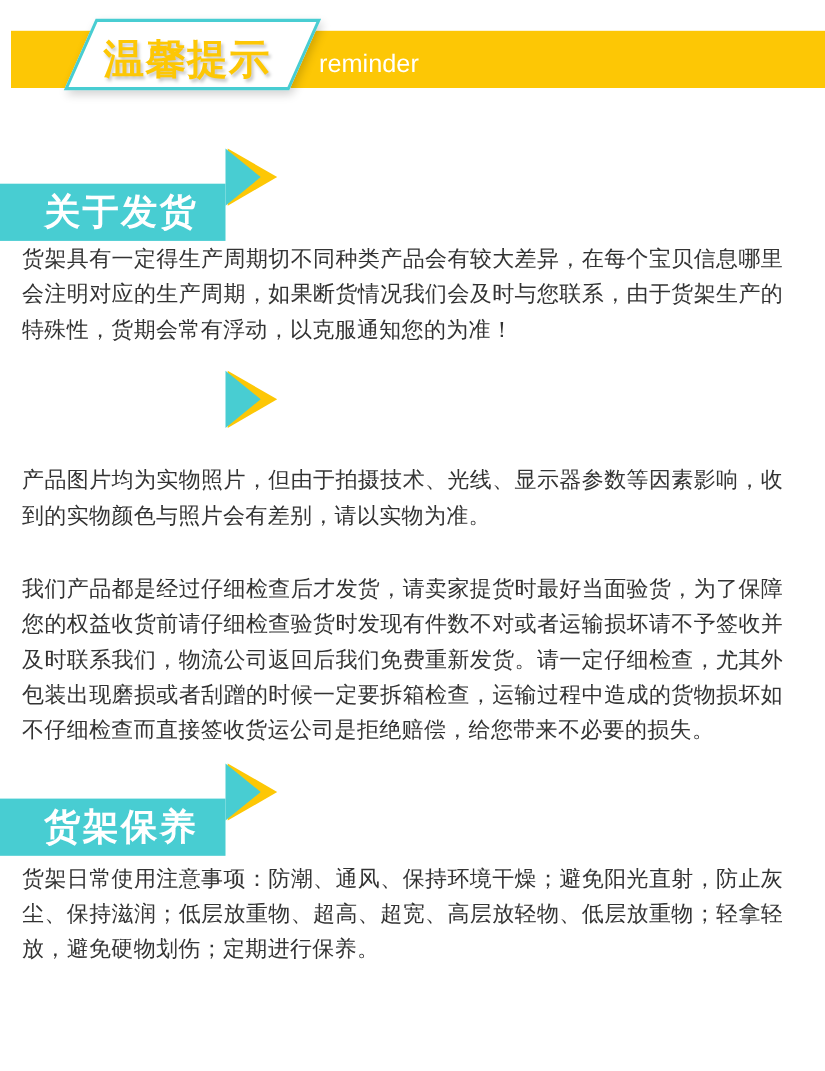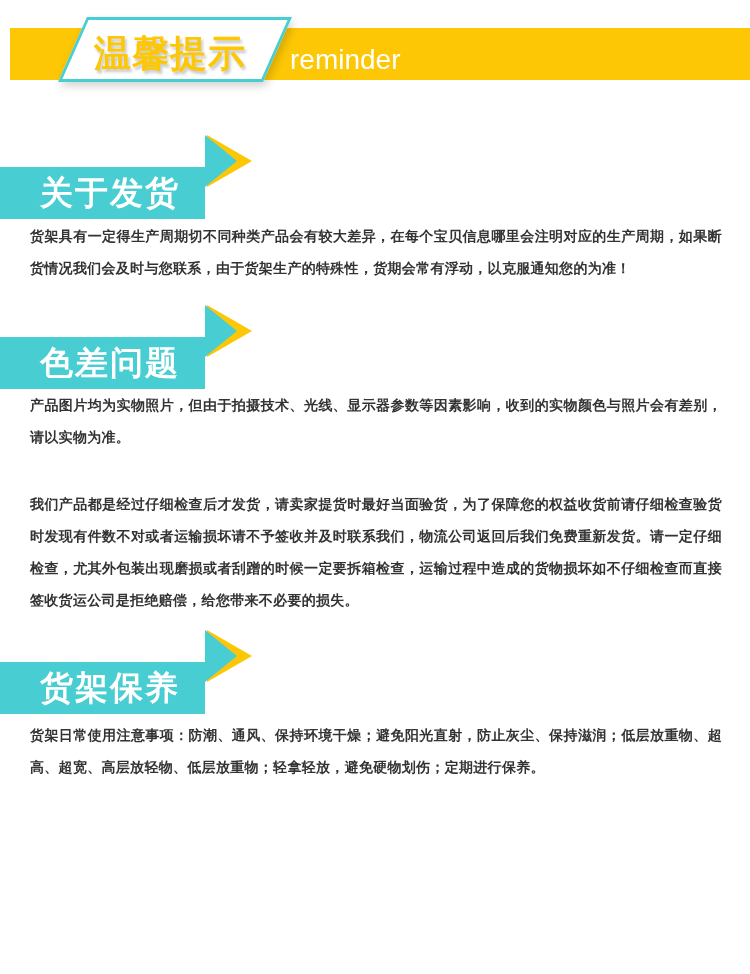--- a/index.html
+++ b/index.html
@@ -37,21 +37,21 @@
   .banner-title {
     position: absolute; left: 84px; top: 29px;
     font-size: 37px; font-weight: bold;
     letter-spacing: 1px;
     color: var(--yellow);
     text-shadow: 2px 3px 3px rgba(0,0,0,0.22);
     white-space: nowrap;
   }
   .banner-subtitle {
     position: absolute; left: 280px; top: 44px;
-    font-size: 28px; font-weight: normal;
+    font-size: 23px; font-weight: normal;
     color: var(--white);
     white-space: nowrap;
   }
 
   
   .sec-header { position: relative; height: 52px; width: 300px; }
   .hdr-bar {
     position: absolute; left: 0; top: 0;
     width: 205px; height: 52px;
     background: var(--teal);
@@ -67,28 +67,27 @@
   }
   .tri { position: absolute; top: 0; width: 0; height: 0;
     border-top: 26px solid transparent;
     border-bottom: 26px solid transparent;
   }
   .tri-yellow { left: 207px; border-left: 45px solid var(--yellow); }
   .tri-teal   { left: 205px; border-left: 32px solid var(--teal); }
 
   
   .sec-body {
-    margin: 0 30px;
+    margin: 0 20px;
     width: 692px;
-    font-size: 14px;
+    font-size: 20px;
     line-height: 32px;
     letter-spacing: 0.3px;
     color: var(--body-text);
     text-align: justify;
-    font-weight: bold;
   }
 
   
   .sec-1 .sec-header { margin-top: 35px; }
   .sec-1 .sec-body   { margin-top: 33px; }
   .sec-2 .sec-header { margin-top: 21px; }
   .sec-2 .sec-body   { margin-top: 32px; }
   .sec-3 .sec-header { margin-top: 27px; }
   .sec-3 .sec-body   { margin-top: 35px; }
   .sec-4 .sec-header { margin-top: 14px; }
@@ -110,23 +109,20 @@
       <span class="hdr-title">关于发货</span>
     </div>
     <span class="tri tri-yellow"></span>
     <span class="tri tri-teal"></span>
   </div>
   <p class="sec-body">货架具有一定得生产周期切不同种类产品会有较大差异，在每个宝贝信息哪里会注明对应的生产周期，如果断货情况我们会及时与您联系，由于货架生产的特殊性，货期会常有浮动，以克服通知您的为准！</p>
 </section>
 
 <section class="sec sec-2">
   <div class="sec-header">
-    <div class="hdr-bar">
-      <span class="hdr-title">色差问题</span>
-    </div>
     <span class="tri tri-yellow"></span>
     <span class="tri tri-teal"></span>
   </div>
   <p class="sec-body">产品图片均为实物照片，但由于拍摄技术、光线、显示器参数等因素影响，收到的实物颜色与照片会有差别，请以实物为准。</p>
 </section>
 
 <section class="sec sec-3">
   <p class="sec-body">我们产品都是经过仔细检查后才发货，请卖家提货时最好当面验货，为了保障您的权益收货前请仔细检查验货时发现有件数不对或者运输损坏请不予签收并及时联系我们，物流公司返回后我们免费重新发货。请一定仔细检查，尤其外包装出现磨损或者刮蹭的时候一定要拆箱检查，运输过程中造成的货物损坏如不仔细检查而直接签收货运公司是拒绝赔偿，给您带来不必要的损失。</p>
 </section>
 

